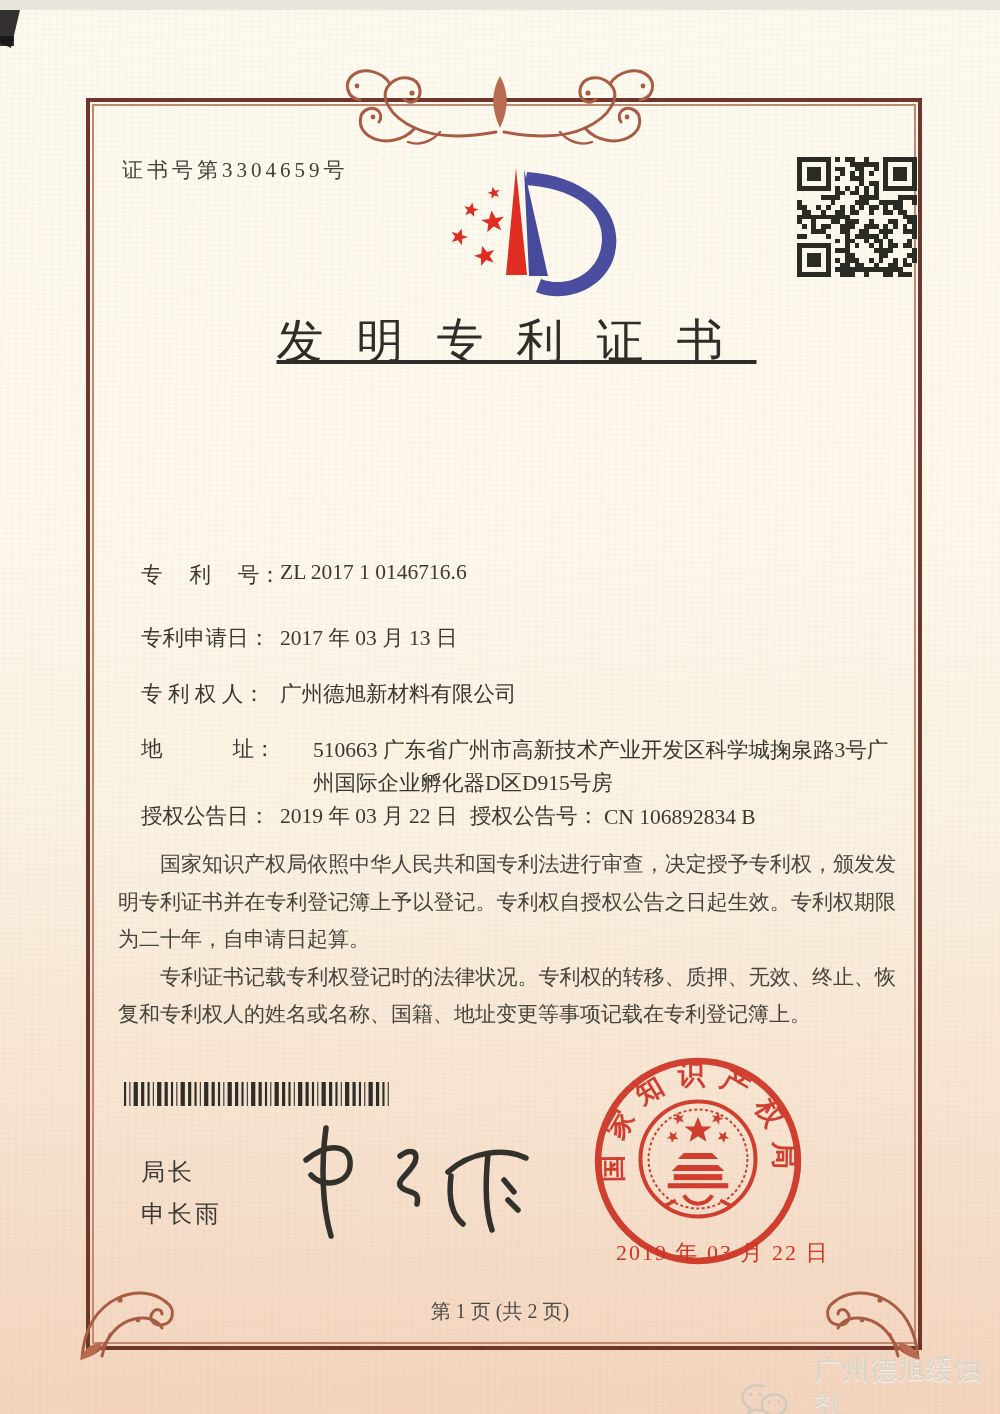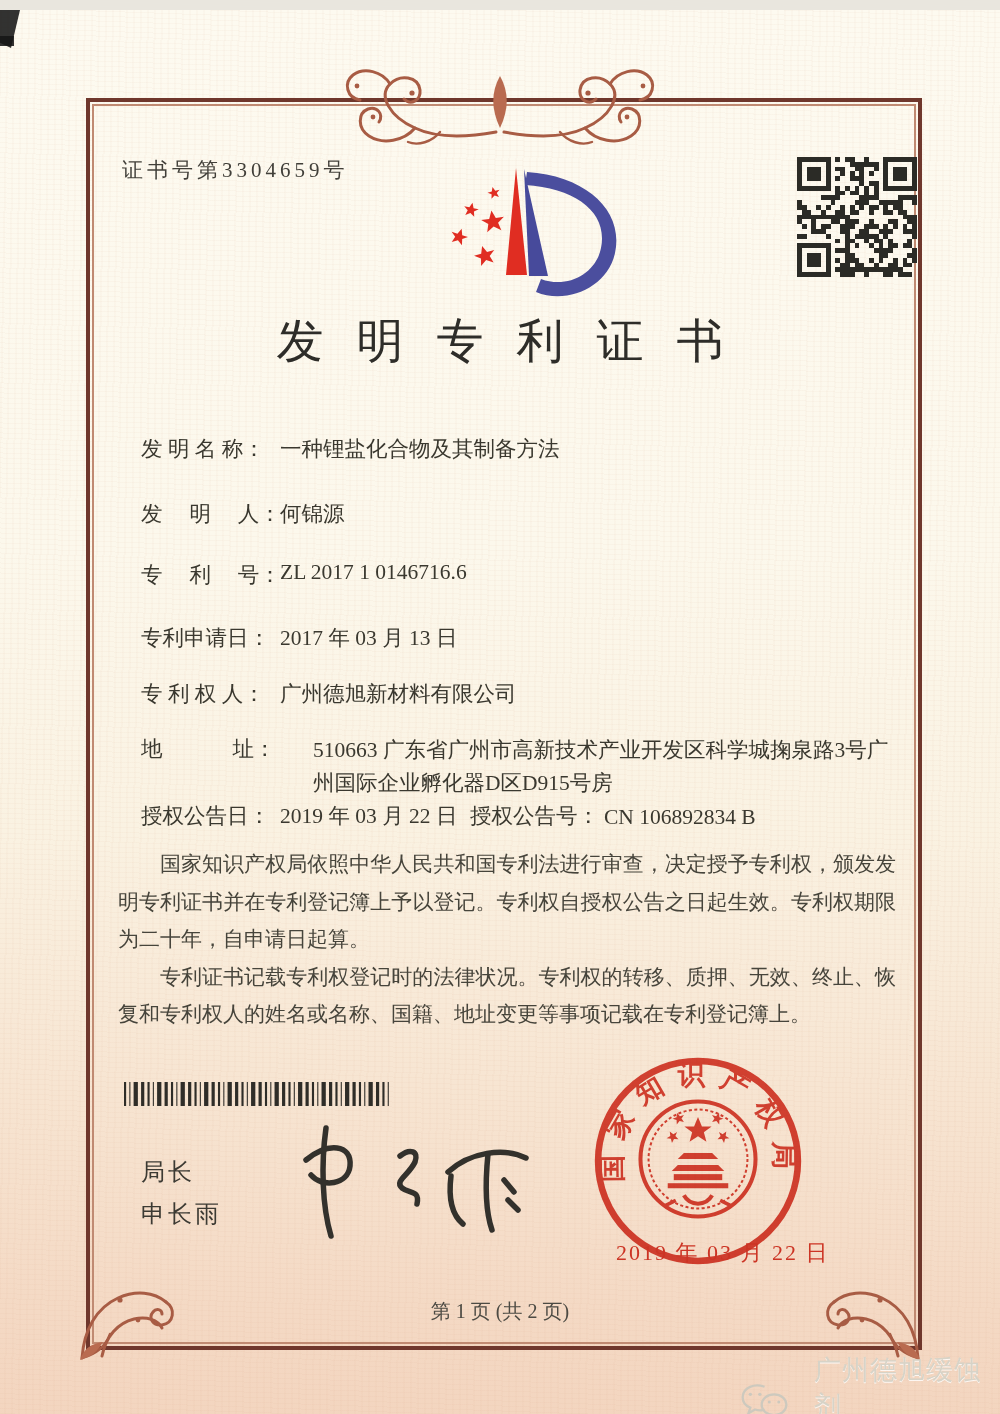--- a/index.html
+++ b/index.html
@@ -12,21 +12,21 @@
       linear-gradient(180deg,#fdfaf0 0%,#fcf8ec 38%,#faf2e2 58%,#f7e5d2 76%,#f4d9c4 92%,#f3d5bf 100%);
   }
   .artifact{position:absolute;background:#161616;opacity:.88;}
   .frame{position:absolute;left:86px;top:88px;width:828px;height:1244px;border:4px solid #6f372c;}
   .frame-inner{position:absolute;inset:2px;border:2px solid #c08a72;}
   .cert-no{position:absolute;left:122px;top:146px;font-size:21px;letter-spacing:4px;color:#413f39;}
   .qr{position:absolute;left:797px;top:147px;width:120px;height:120px;}
   .logo{position:absolute;left:428px;top:138px;width:234px;height:164px;}
   .title{
     position:absolute;left:0;top:300px;width:100%;text-align:center;
-    font-size:47px;color:#2e2d29;letter-spacing:33px;text-indent:33px;font-weight:500;
+    font-size:47px;color:#2e2d29;letter-spacing:33px;text-indent:33px;font-weight:500;text-decoration:underline;
   }
   .field-row{position:absolute;left:141px;display:flex;font-size:21.5px;color:#3a382f;}
   .field-label{width:134px;white-space:pre;flex:none;}
   .field-value{margin-left:5px;white-space:pre;}
   .field-value.wrap{white-space:normal;width:586px;line-height:33px;}
   .grant-no{left:470px;align-items:flex-end;}
   .paras{position:absolute;left:118px;top:836px;width:778px;font-size:21px;line-height:37.5px;
     color:#46443b;text-align:justify;}
   .paras p{margin:0;text-indent:2em;}
   .barcode{position:absolute;left:124px;top:1072px;width:268px;height:24px;}
@@ -113,28 +113,20 @@
       <use href="#star" transform="translate(31,89) scale(0.86) rotate(18)"></use>
       <use href="#star" transform="translate(57,108) scale(1.05) rotate(-16)"></use>
     </g>
     <polygon points="88,20 78,127 99,127" fill="#e02d22"></polygon>
     <polygon points="96,21 101,128 120,128" fill="#474a9b"></polygon>
     <path d="M99,24 C160,28 196,64 187,105 C180,139 139,157 108,144 L113,131 C139,141 168,126 173,100 C180,66 150,40 97,37 Z" fill="#4b4e9e"></path>
   </svg>
 
   <div class="title">发明专利证书</div>
 
-  <div class="field-row" style="top:424px;">
-    <span class="field-label">发 明 名 称：</span>
-    <span class="field-value">一种锂盐化合物及其制备方法</span>
-  </div>
-  <div class="field-row" style="top:489px;">
-    <span class="field-label">发　 明　 人：</span>
-    <span class="field-value">何锦源</span>
-  </div>
   <div class="field-row" style="top:550px;">
     <span class="field-label">专　 利　 号：</span>
     <span class="field-value">ZL 2017 1 0146716.6</span>
   </div>
   <div class="field-row" style="top:613px;">
     <span class="field-label">专利申请日：</span>
     <span class="field-value">2017 年 03 月 13 日</span>
   </div>
   <div class="field-row" style="top:669px;">
     <span class="field-label">专 利 权 人：</span>

